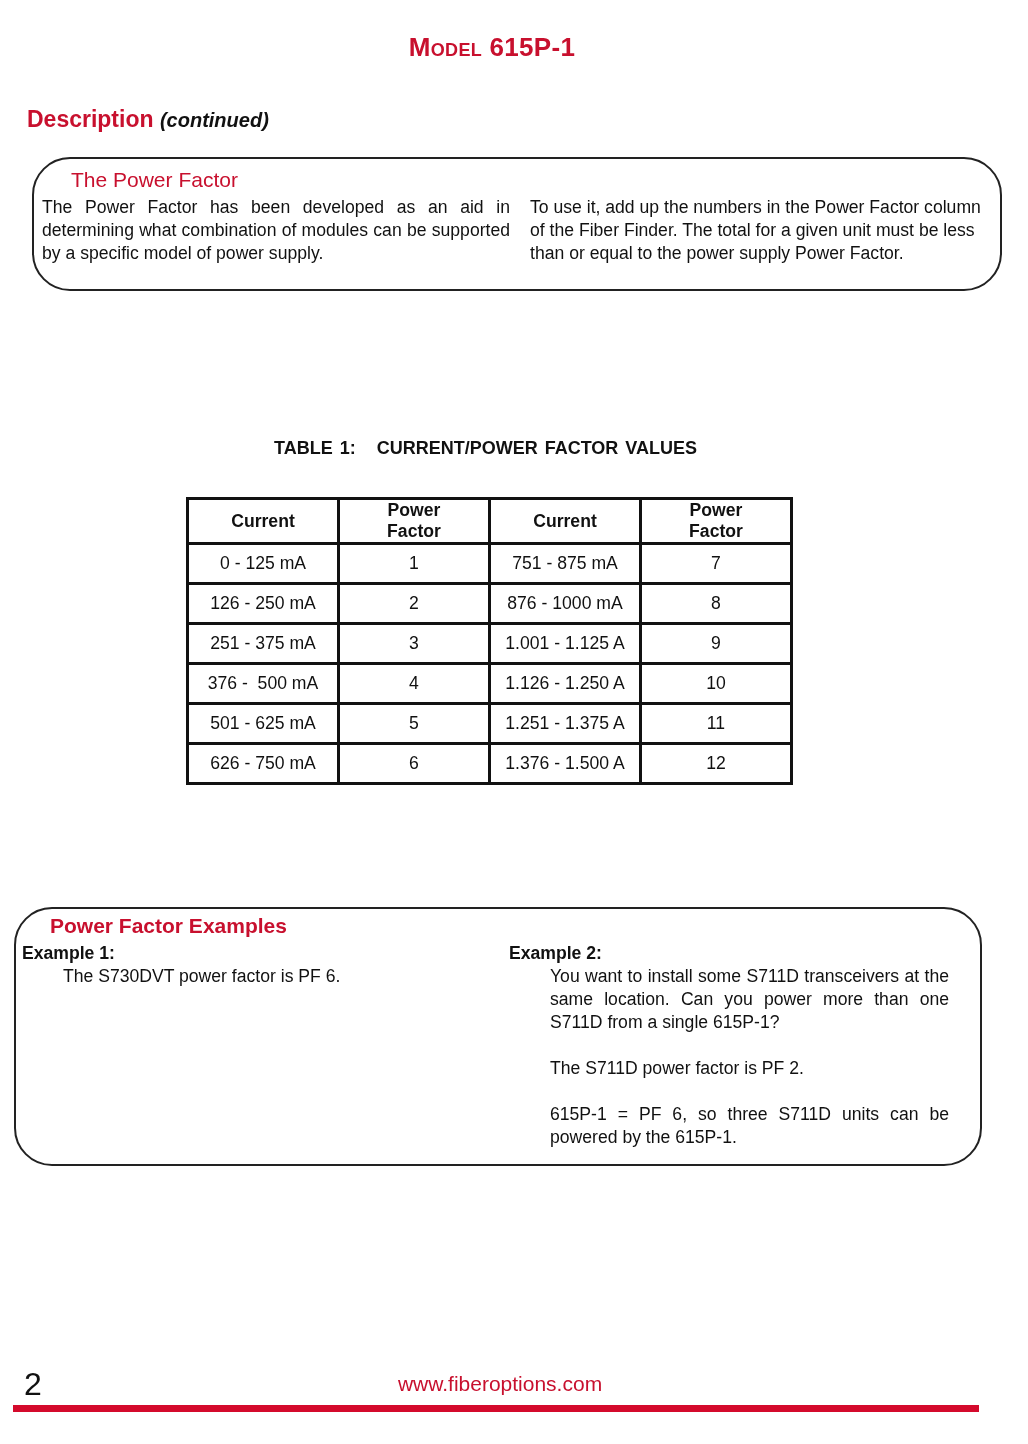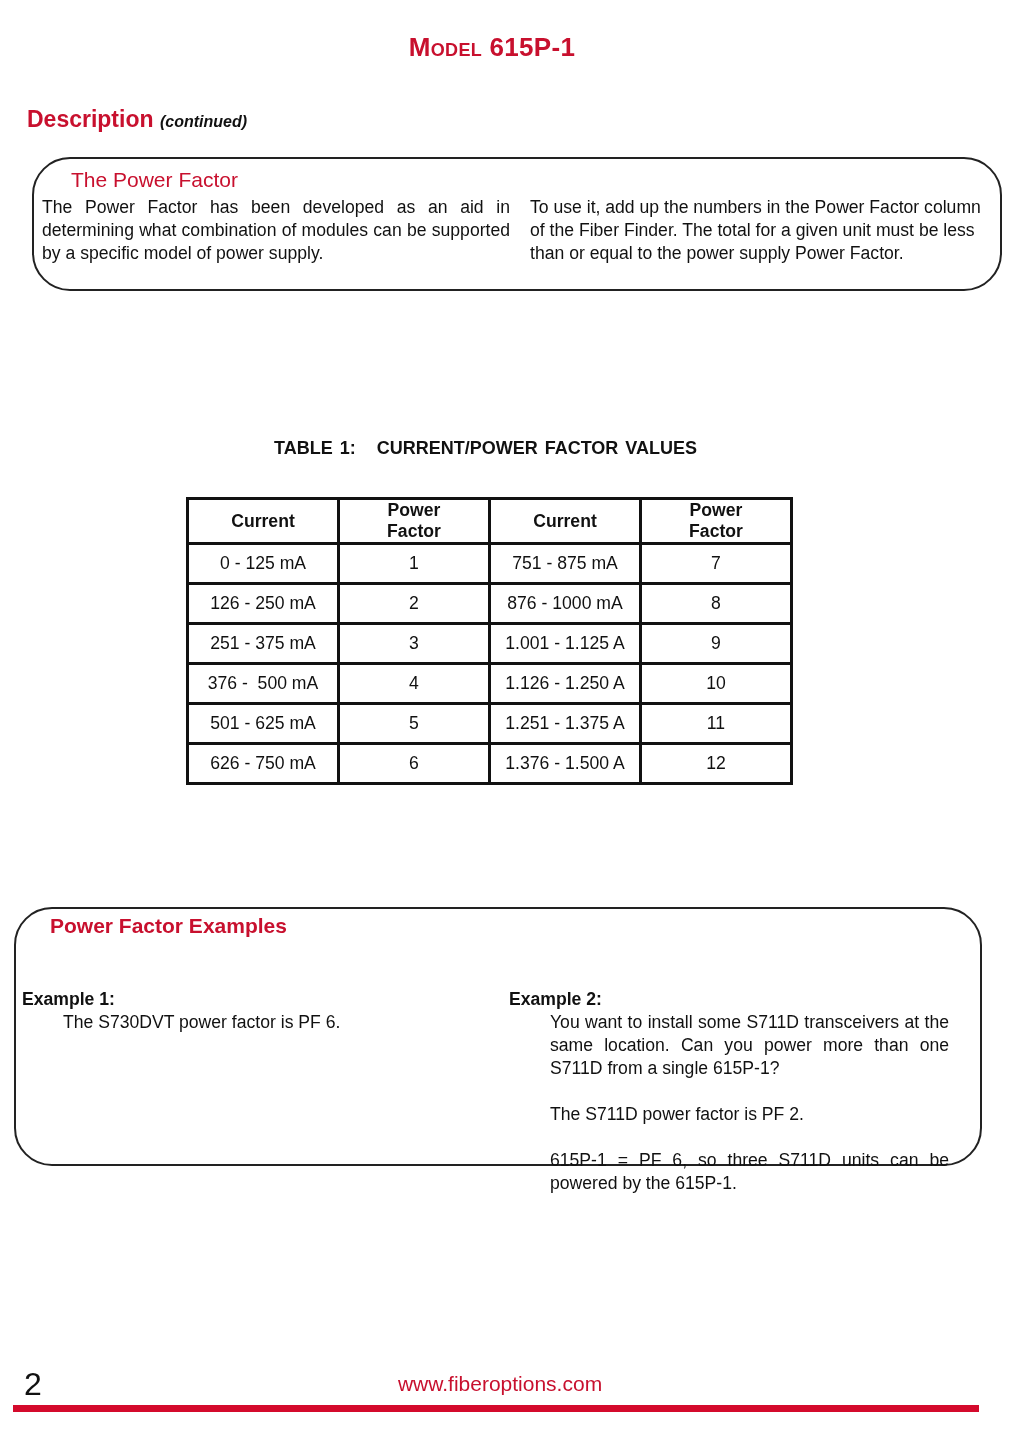--- a/index.html
+++ b/index.html
@@ -2,39 +2,39 @@
 <html><head>
 <meta charset="utf-8">
 <style>
   html, body { margin: 0; padding: 0; background: #ffffff; }
   body { width: 1028px; height: 1444px; position: relative; overflow: hidden;
          font-family: "Liberation Sans", sans-serif; color: #111; }
   #title { position: absolute; top: 32px; left: 0; width: 984px; text-align: center;
            font-weight: bold; font-size: 26px; color: #c8102e; letter-spacing: 0.3px; }
   #title .sc { font-variant: small-caps; }
   #desc-head { position: absolute; top: 106px; left: 27px; font-size: 23px; font-weight: bold; color: #c8102e; }
-  #desc-head .cont { font-size: 16px; font-style: italic; color: #111; font-weight: bold; }
+  #desc-head .cont { font-size: 20px; font-style: italic; color: #111; font-weight: bold; }
 
   .rbox { position: absolute; border: 2px solid #222; border-radius: 38px; }
   #pf-box { top: 157px; left: 32px; width: 966px; height: 130px; }
   #pf-box h3 { position: absolute; top: 9px; left: 37px; margin: 0; font-size: 21px; color: #c8102e; font-weight: normal; }
   .col { position: absolute; font-size: 17.6px; line-height: 23px; }
   #pf-left { top: 37px; left: 8px; width: 468px; text-align: justify; }
   #pf-right { top: 37px; left: 496px; width: 466px; }
 
   #table-caption { position: absolute; top: 438px; left: 274px; font-size: 18px; font-weight: bold; word-spacing: 2px; }
   #pf-table { position: absolute; top: 497px; left: 186px; border-collapse: collapse; border: 3px solid #111; }
   #pf-table th, #pf-table td { border: 3px solid #111; width: 148px; text-align: center; font-size: 17.6px; padding: 0; }
   #pf-table th { height: 40px; font-weight: bold; line-height: 21px; }
   #pf-table td { height: 37px; }
 
   #ex-box { top: 907px; left: 14px; width: 964px; height: 255px; }
   #ex-box h3 { position: absolute; top: 5px; left: 34px; margin: 0; font-size: 21px; color: #c8102e; font-weight: bold; }
   .ex { position: absolute; top: 33px; font-size: 17.6px; line-height: 23px; }
-  .ex .lbl { font-weight: bold; margin-top: 46px; }
+  .ex .lbl { font-weight: bold; }
   .ex .body { padding-left: 41px; }
   .ex p { margin: 0 0 23px 0; }
   #ex1 { left: 6px; width: 460px; }
   #ex2 { left: 493px; width: 440px; }
   #ex1 .body { text-align: justify; }
   #ex2 .body { text-align: justify; }
 
   #page-num { position: absolute; top: 1366px; left: 24px; font-size: 32px; color: #111; }
   #footer-url { position: absolute; top: 1372px; left: 0; width: 1000px; text-align: center; font-size: 21px; font-weight: normal; color: #c8102e; }
   #footer-bar { position: absolute; top: 1405px; left: 13px; width: 966px; height: 7px; background: #d40a2c; }

